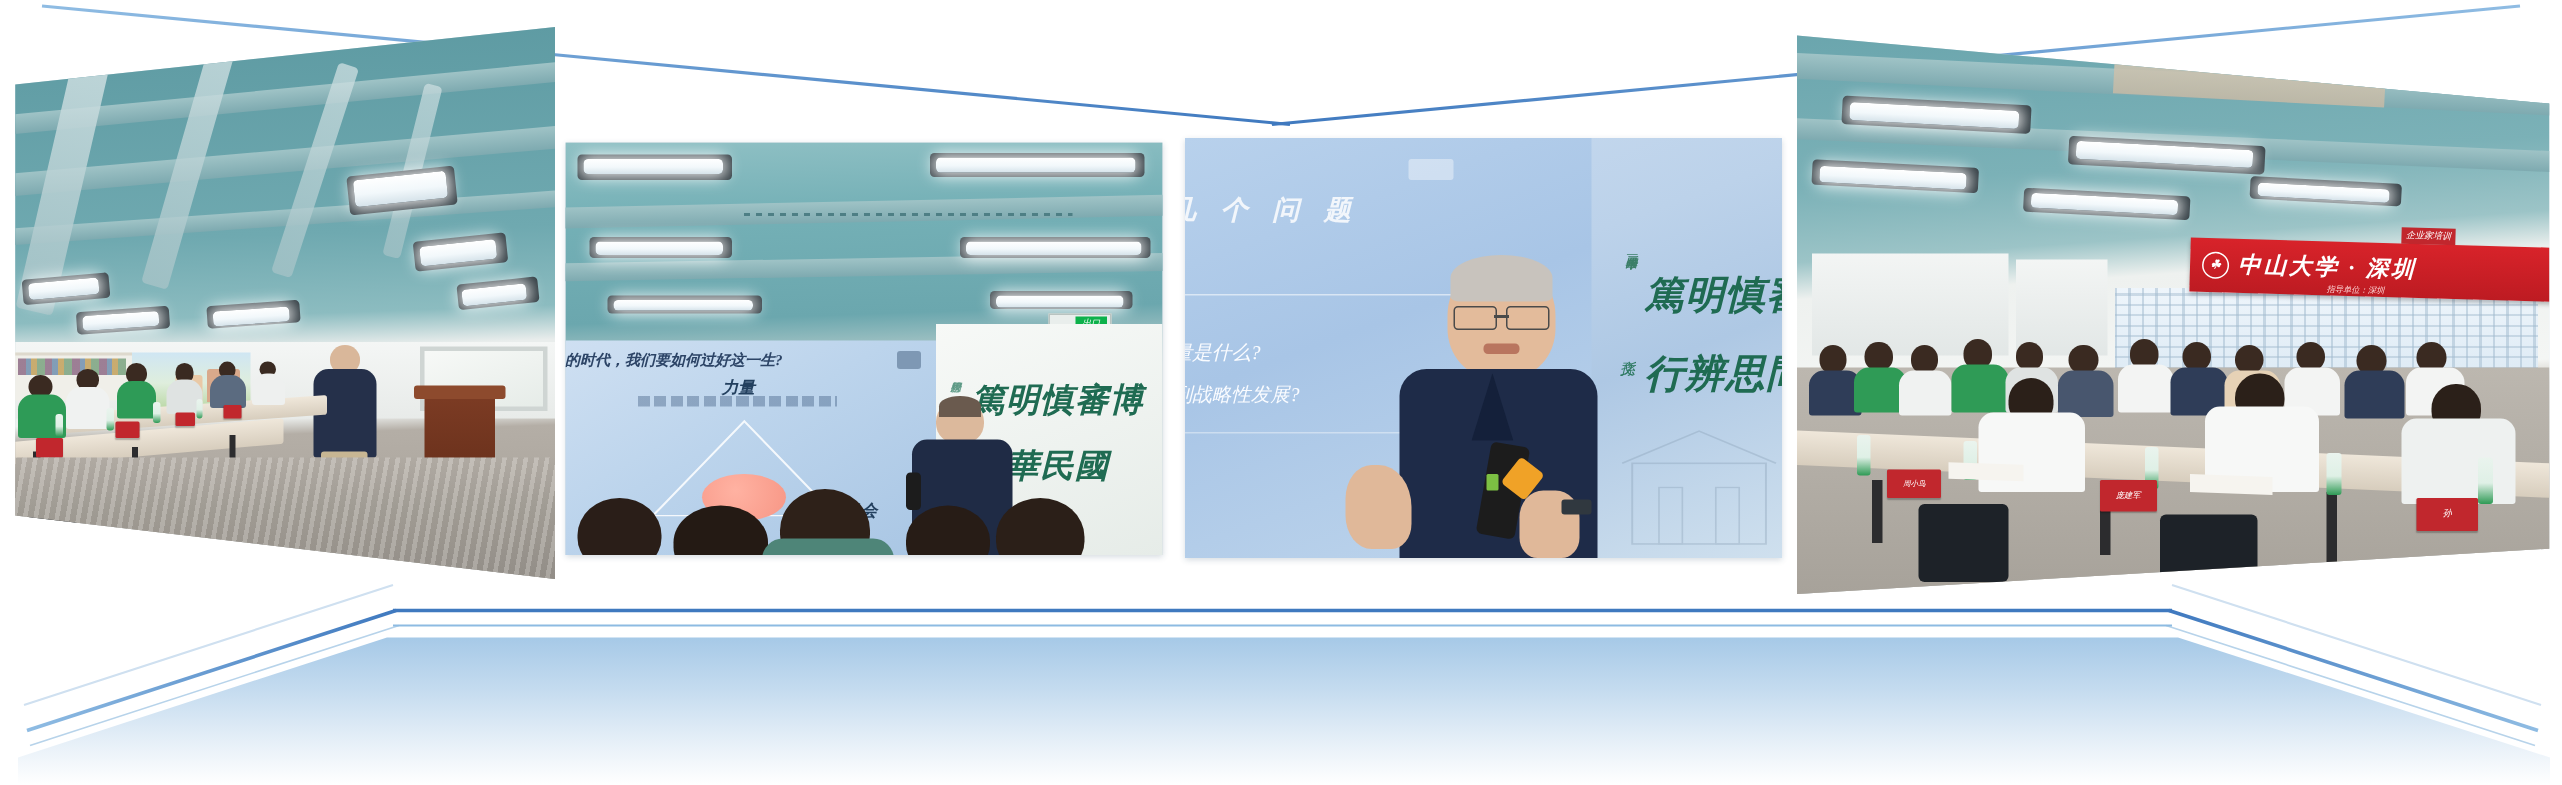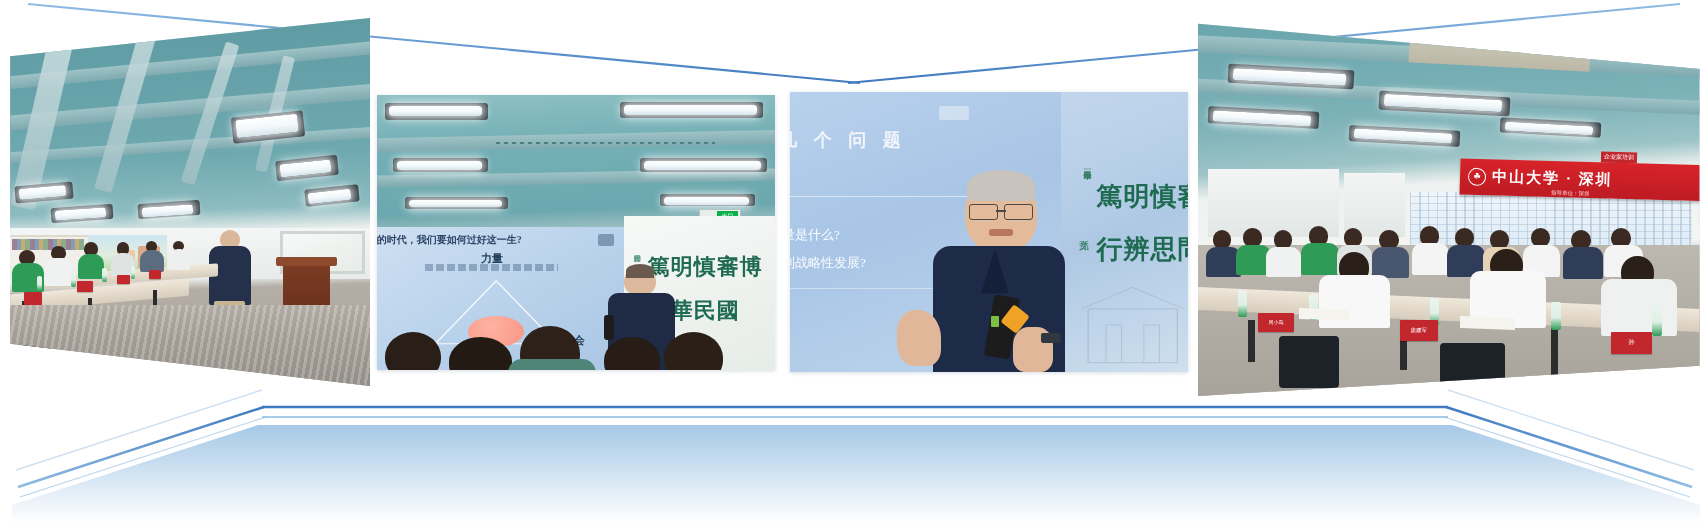--- a/index.html
+++ b/index.html
@@ -15,21 +15,21 @@
   
   #floor-panel{
     position:absolute;left:0;top:0;width:1708px;height:523px;
   }
 
   
   .photo{
     position:absolute;overflow:hidden;background:#c8d7de;
     box-shadow:0 1px 4px rgba(30,60,90,.18);
   }
-  .photo .scene{position:absolute;inset:0;}
+  .photo .scene{position:absolute;inset:0;font-style:italic;}
 
   
   #photo-1{
     left:8px;top:18px;width:362px;height:368px;
     clip-path:polygon(0.6% 10.4%, 100% 0%, 100% 100%, 0.6% 88.5%);
   }
   #photo-4{
     left:1198px;top:18px;width:504px;height:378px;
     clip-path:polygon(0% 1.5%, 99.5% 13.5%, 99.5% 92%, 0% 100%);
   }

